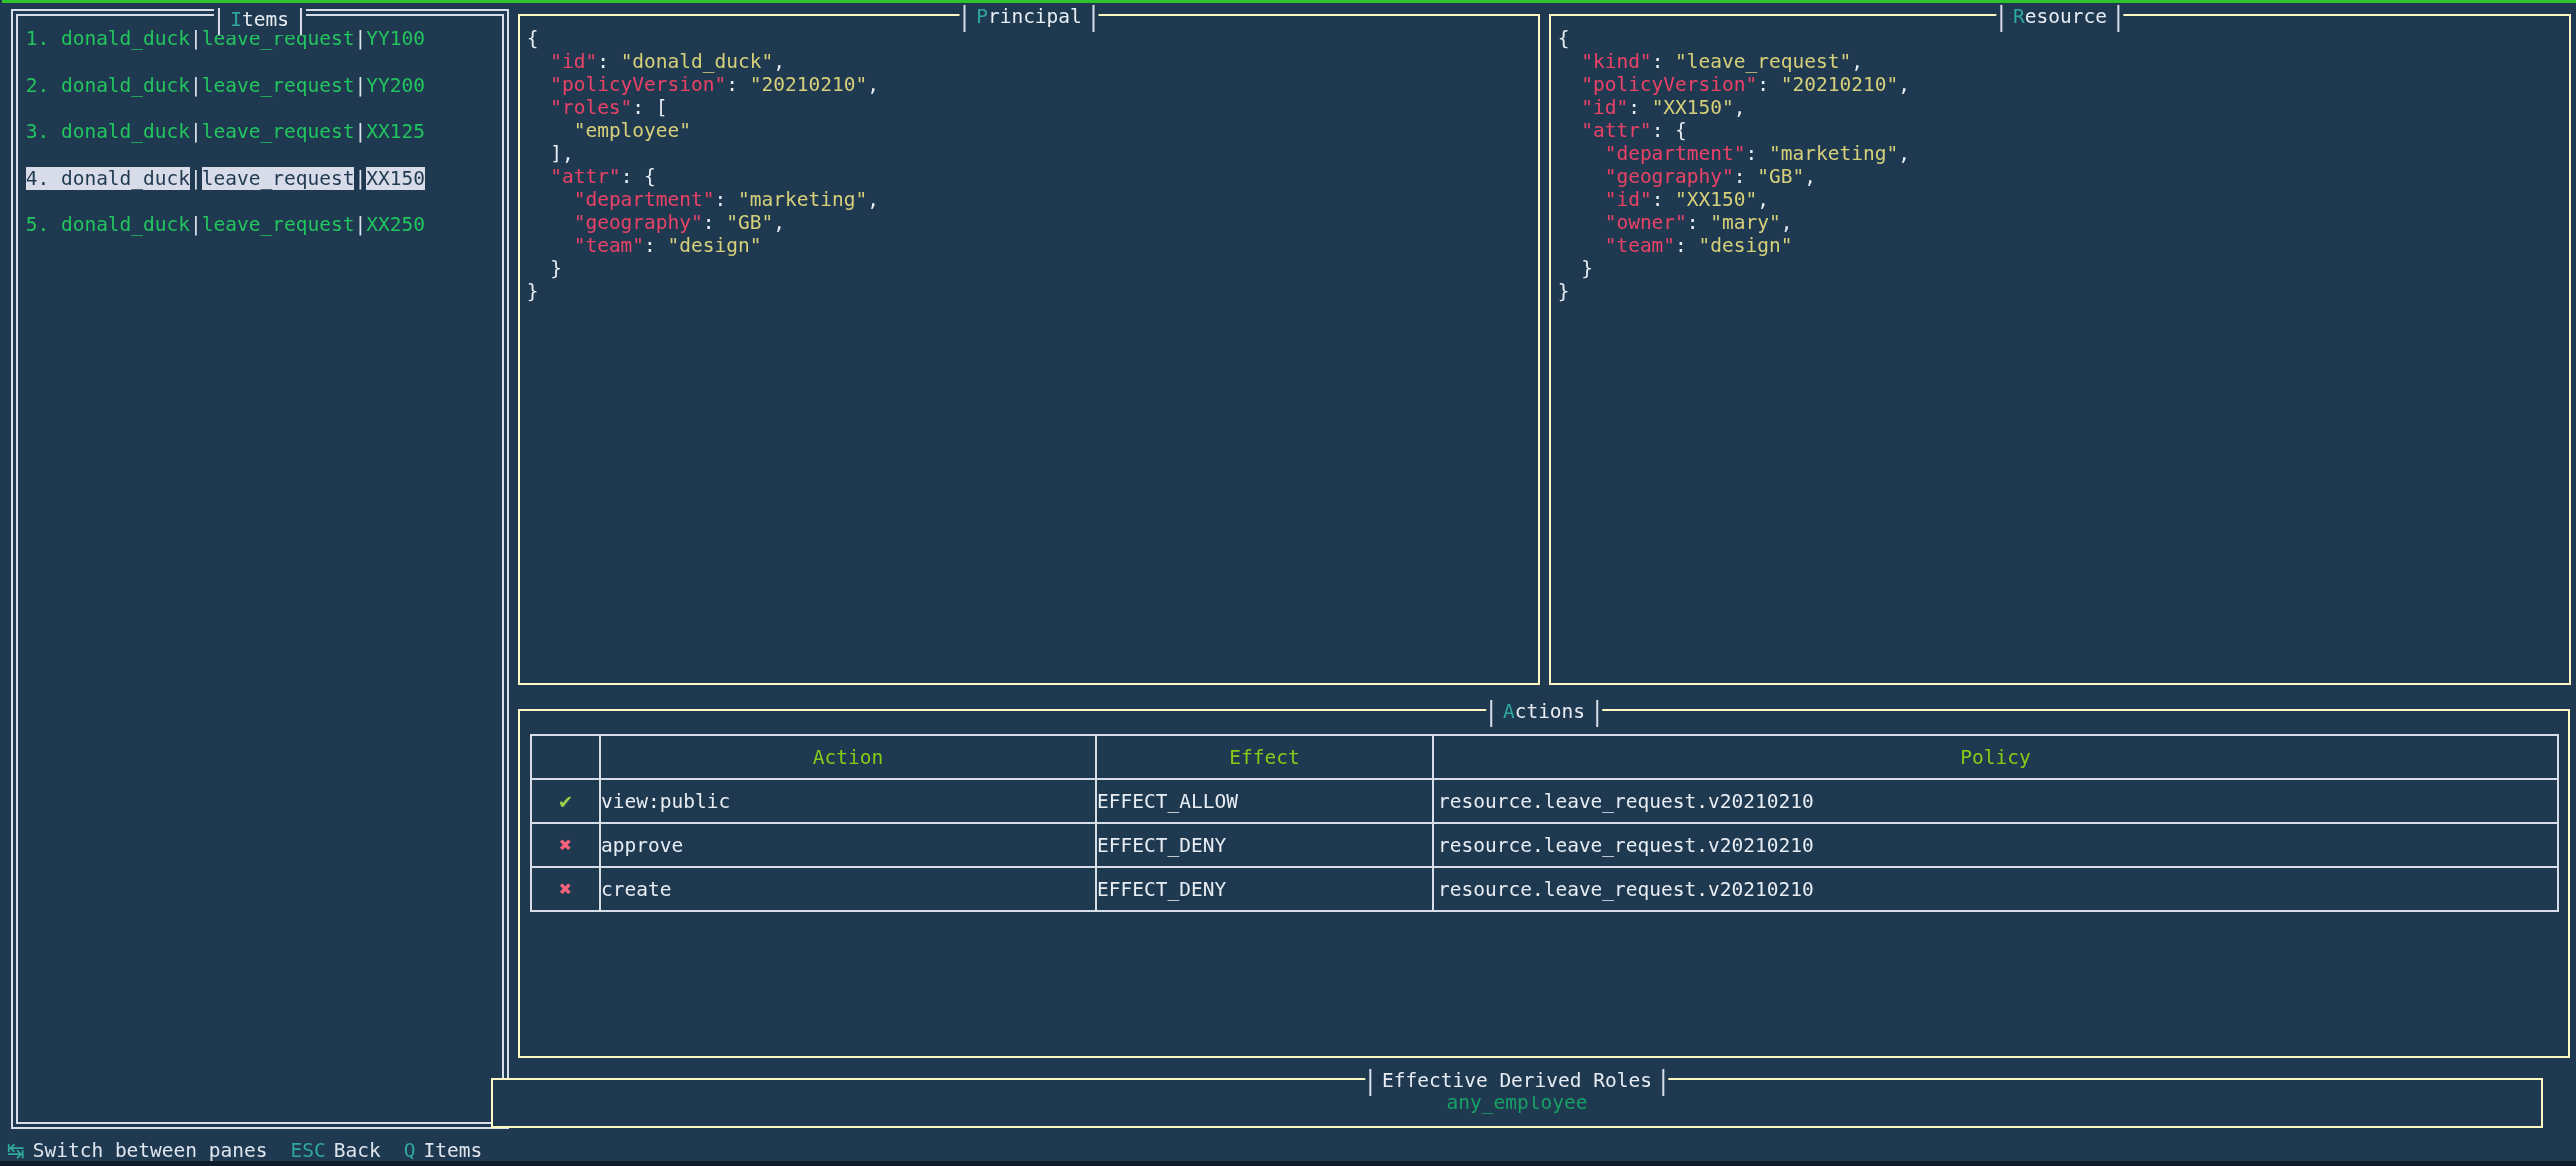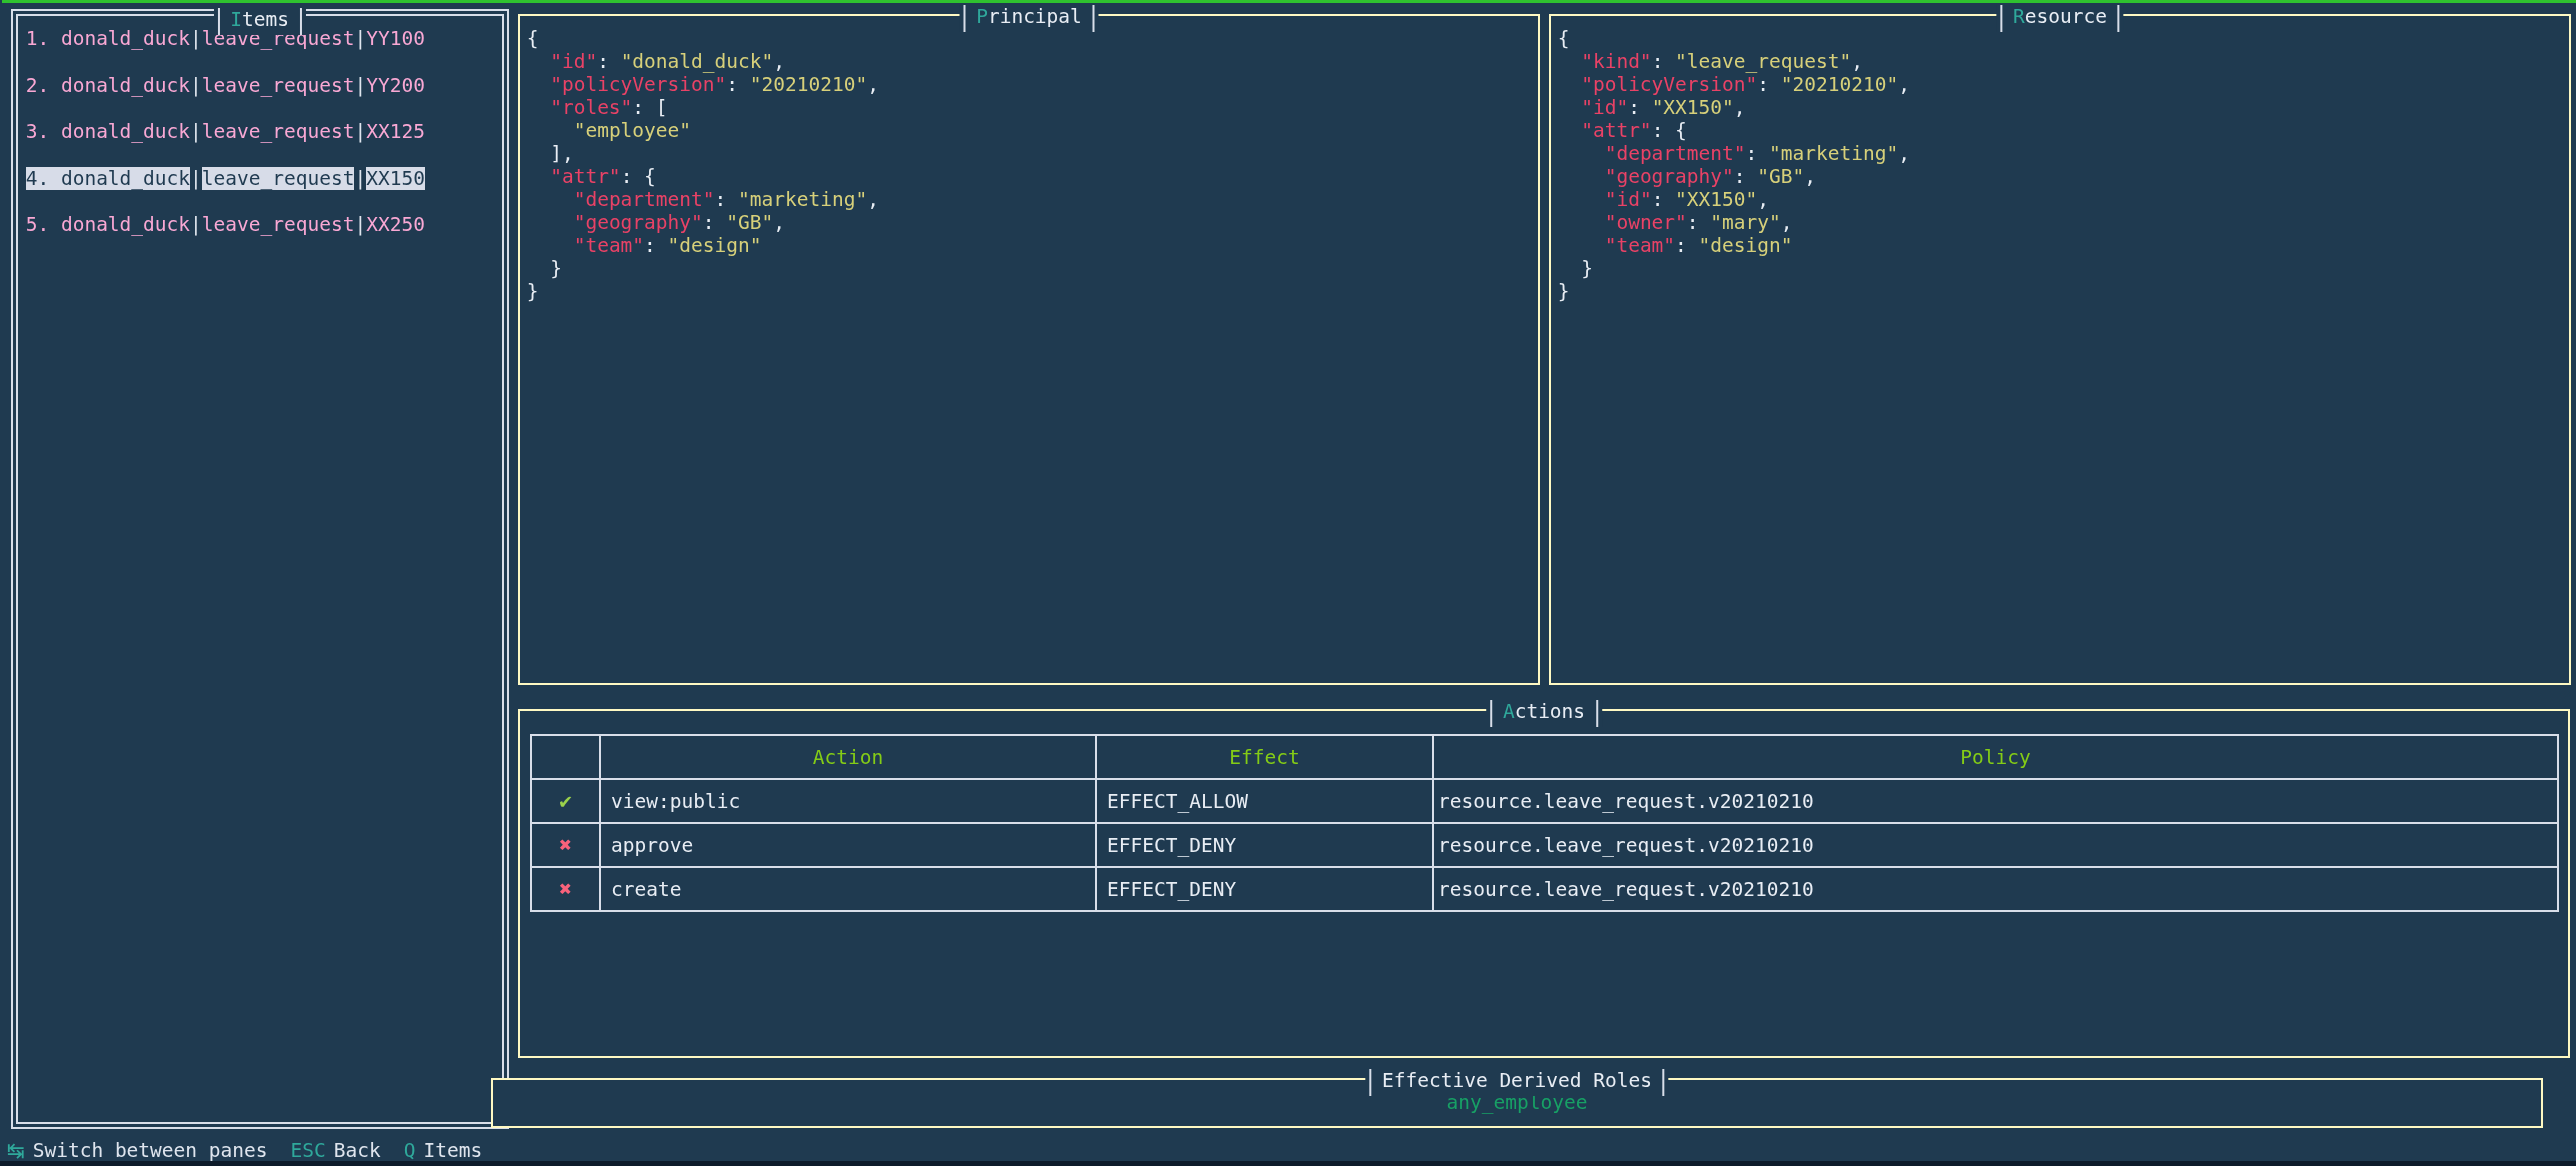--- a/index.html
+++ b/index.html
@@ -23,42 +23,42 @@
   }
   .tbar { width:2px; height:27px; background:#d8dee9; margin:0 2.7px; }
   .title-text { display:inline-block; padding:0 8px; color:#e8edf4; }
   .accent-first::first-letter { color:#2fa89b; }
   #items-pane .pane-title { top:-8px; }
 
   
   #items-pane { left:10.7px; top:8.7px; width:498px; height:1120px; }
   .items-list { padding:11.4px 0 0 8px; }
   .item { height:23px; line-height:23px; margin-bottom:23.5px; white-space:pre; }
-  .item .seg { color:#f9a8d4; }
+  .item .seg { color:#22c55e; }
   .item.selected .seg { background:#d7dce8; color:#1f3a50; }
   .item .pipe { color:#dfe5ee; }
 
   
   #principal-pane { left:518px; top:14px; width:1022px; height:671px; }
   #resource-pane  { left:1549px; top:14px; width:1022px; height:671px; }
   .json-block { padding:11.4px 0 0 6.7px; }
   .jline { height:23px; line-height:23px; white-space:pre; }
   .tok-p { color:#e8edf4; }
   .tok-k { color:#e94266; }
   .tok-v { color:#d7d07a; }
 
   
   #actions-pane { left:518px; top:709px; width:2052px; height:349px; }
   .actions-table {
     position:absolute; left:10px; top:23px; width:2028px;
     border-collapse:collapse; table-layout:fixed;
   }
   .actions-table th, .actions-table td { border:2px solid #d8dee9; overflow:hidden; }
   .actions-table th { height:44px; font-weight:normal; text-align:center; color:#84cc16; }
-  .actions-table td { height:44px; padding-left:10px; color:#e8edf4; }
+  .actions-table td { height:44px; padding-left:0; color:#e8edf4; }
   td.icon-cell { text-align:center; padding-left:0; font-size:21px; }
   td.policy-cell { padding-left:4px; }
   tr.allow td.icon-cell { color:#9ad14b; }
   tr.deny  td.icon-cell { color:#f8627b; }
 
   
   #derived-pane { left:491px; top:1078px; width:2052px; height:50px; }
   .derived-content { text-align:center; margin-top:10.7px; line-height:23px; color:#17a065; }
 
   

